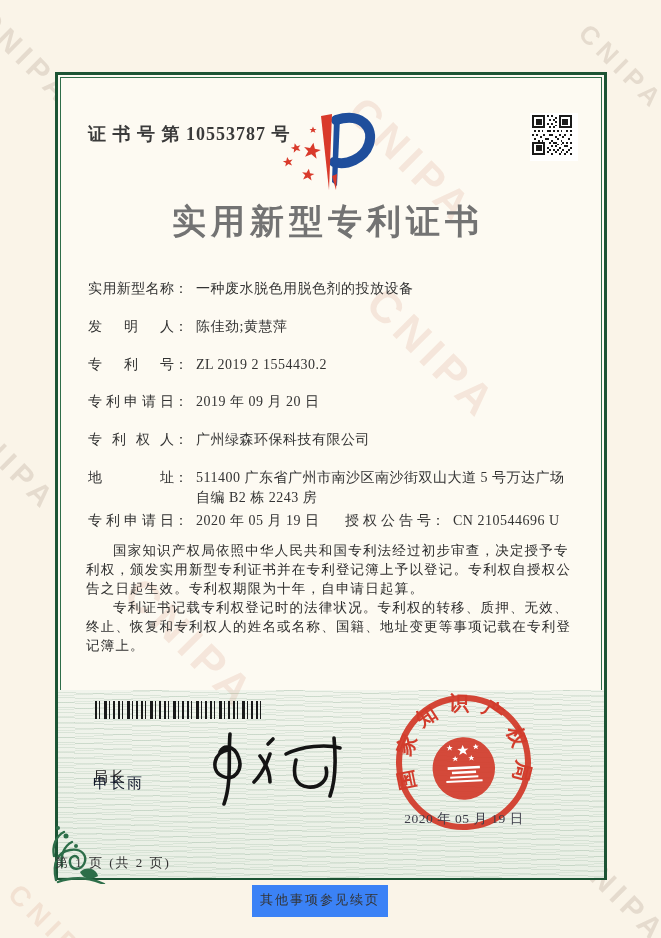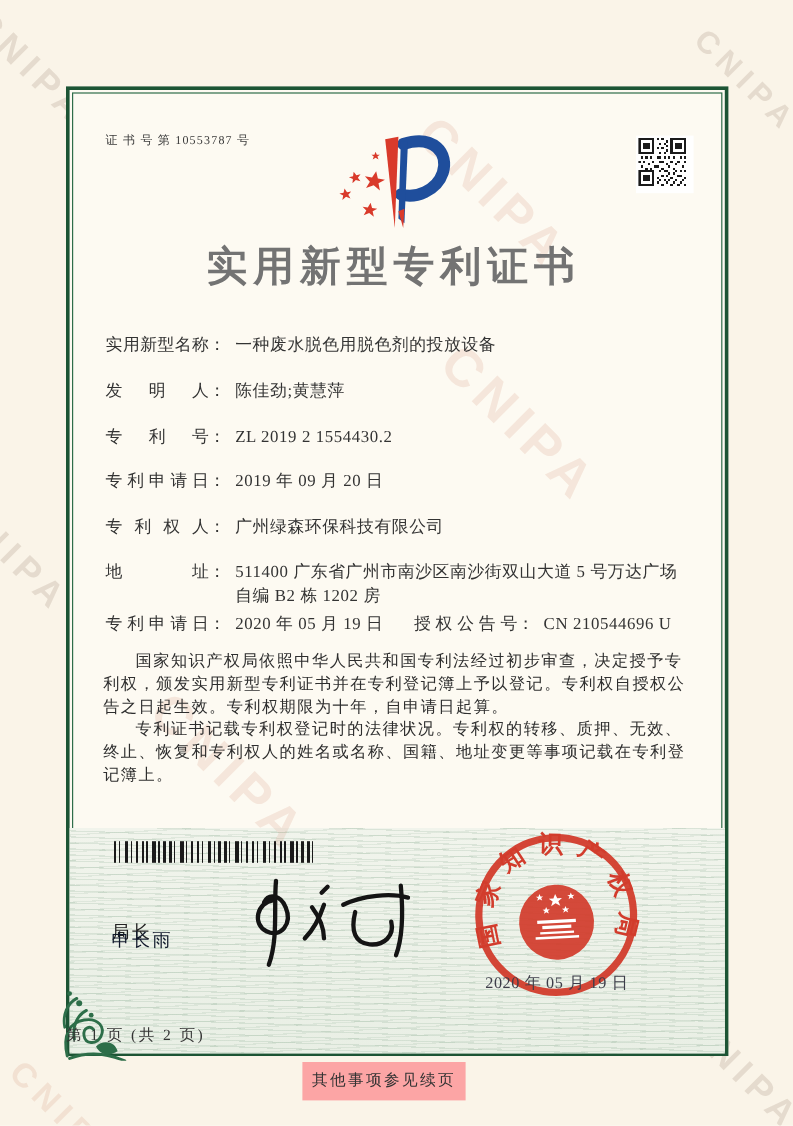--- a/index.html
+++ b/index.html
@@ -19,21 +19,21 @@
   
   .frame{position:absolute;left:55px;top:72px;width:546px;height:802px;
          border:3px solid #1c5434;background:#fdfaf2;}
   .frame::before{content:"";position:absolute;inset:2px;border:1px solid #2f6d4a;}
   .guilloche{position:absolute;left:58px;top:690px;width:546px;height:188px;
     background:
       repeating-linear-gradient(2deg, rgba(104,148,116,0.17) 0 1px, rgba(255,255,255,0) 1px 5px),
       repeating-linear-gradient(-3deg, rgba(104,148,116,0.12) 0 1px, rgba(255,255,255,0) 1px 7px),
       linear-gradient(#f1f4ec,#e9efe5);}
   
-  .cert-no{left:88px;top:110px;font-size:10px;color:#3a3a3a;letter-spacing:1px;}
+  .cert-no{left:88px;top:122px;font-size:18px;color:#3a3a3a;letter-spacing:1px;font-weight:bold;}
   .qr{left:530px;top:113px;width:44px;height:44px;background:#fff;padding:2px;}
   .logo{left:270px;top:104px;}
   .title{left:55px;top:199px;width:546px;text-align:center;font-size:34px;
          font-weight:700;letter-spacing:5px;color:#737373;}
   
   .field{position:absolute;left:88px;font-size:14px;line-height:20px;color:#333;white-space:nowrap;}
   .flabel{display:inline-block;width:86px;text-align:justify;text-align-last:justify;vertical-align:top;}
   .colon{display:inline-block;vertical-align:top;margin-right:8px;}
   .fvalue{display:inline-block;vertical-align:top;letter-spacing:0.5px;white-space:normal;width:400px;}
   .field.two-col{left:345px;}
@@ -56,21 +56,21 @@
              font-family:"Liberation Sans","DejaVu Sans",sans-serif;}
   .sig-name{left:93px;top:774px;font-size:15px;color:#0f172a;letter-spacing:2px;
             font-family:Liberation Sans, sans-serif;}
   .sig-svg{left:198px;top:724px;}
   .seal{left:393px;top:692px;width:141px;height:141px;transform:rotate(-3deg);}
   .seal-date{left:399px;top:810px;width:130px;text-align:center;font-size:13.5px;
              color:#3d3d49;letter-spacing:0.5px;z-index:5;}
   
   .page-info{left:55px;top:854px;width:546px;text-align:left;font-size:13px;
              color:#333;letter-spacing:2px;z-index:4;}
-  .note-box{left:252px;top:885px;width:136px;height:32px;background:#fca5a5;
+  .note-box{left:252px;top:885px;width:136px;height:32px;background:#3b82f6;
             text-align:center;font-size:13px;color:#333;letter-spacing:2px;
             line-height:30px;z-index:4;}
   .ornament{left:46px;top:806px;z-index:3;}
   .z2{z-index:2;} .z3{z-index:3;}
 </style>
 </head>
 <body>
 
 <div class="wm wm-gray" style="left:-6px;top:2px;font-size:30px;">CNIPA</div>
 <div class="wm wm-gray" style="left:594px;top:18px;font-size:26px;">CNIPA</div>
@@ -131,21 +131,21 @@
 <div class="field" style="top:355px">
   <span class="flabel">专利号</span><span class="colon">：</span><span class="fvalue">ZL 2019 2 1554430.2</span>
 </div>
 <div class="field" style="top:392px">
   <span class="flabel">专利申请日</span><span class="colon">：</span><span class="fvalue">2019 年 09 月 20 日</span>
 </div>
 <div class="field" style="top:430px">
   <span class="flabel">专利权人</span><span class="colon">：</span><span class="fvalue">广州绿森环保科技有限公司</span>
 </div>
 <div class="field" style="top:468px">
-  <span class="flabel">地址</span><span class="colon">：</span><span class="fvalue"><span style="display:block">511400 广东省广州市南沙区南沙街双山大道 5 号万达广场</span><span style="display:block">自编 B2 栋 1202 房</span></span>
+  <span class="flabel">地址</span><span class="colon">：</span><span class="fvalue"><span style="display:block">511400 广东省广州市南沙区南沙街双山大道 5 号万达广场</span><span style="display:block">自编 B2 栋 2243 房</span></span>
 </div>
 <div class="field" style="top:511px">
   <span class="flabel">专利申请日</span><span class="colon">：</span><span class="fvalue" style="width:180px">2020 年 05 月 19 日</span>
 </div>
 <div class="field two-col" style="top:511px">
   <span class="flabel">授权公告号</span><span class="colon">：</span><span class="fvalue">CN 210544696 U</span>
 </div>
 
 <div class="abs paras z2">
   <p>国家知识产权局依照中华人民共和国专利法经过初步审查，决定授予专利权，颁发实用新型专利证书并在专利登记簿上予以登记。专利权自授权公告之日起生效。专利权期限为十年，自申请日起算。</p>

